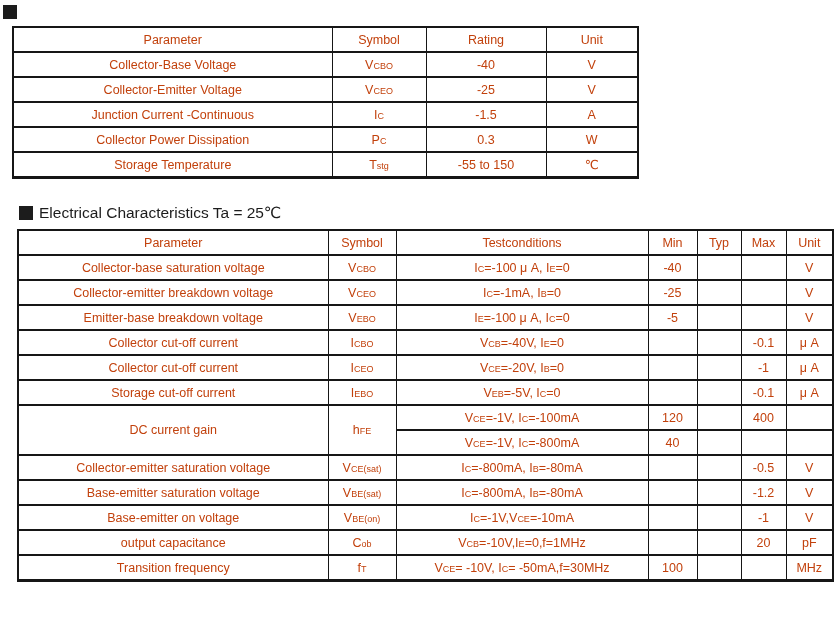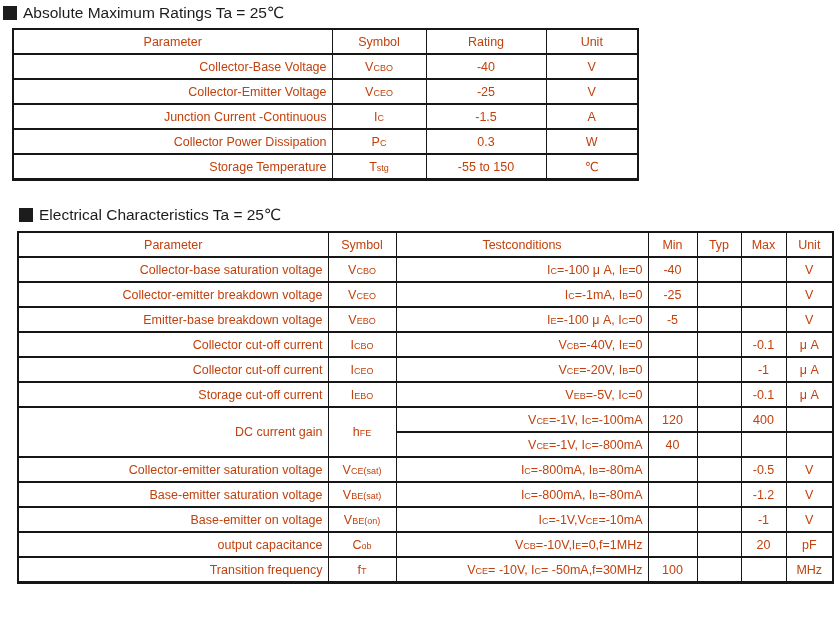--- a/index.html
+++ b/index.html
@@ -9,35 +9,34 @@
   .section-title{display:flex;align-items:center;font-size:15.5px;line-height:16px;}
   .section-title .sq{width:14px;height:14px;background:#1c1c1c;display:inline-block;margin-right:6px;flex:0 0 auto;}
   #title1{padding-top:5px;padding-left:3px;}
   #title2{padding-top:26px;padding-left:19px;}
 
   table{border-collapse:collapse;table-layout:fixed;font-size:12.5px;color:#c2410c;}
   td,th{border:1px solid #161616;border-top-width:2px;border-bottom-width:2px;
         height:23px;padding:0 5px;text-align:center;vertical-align:middle;
         overflow:hidden;white-space:nowrap;font-weight:400;}
   table{border:2px solid #161616;border-bottom-width:3px;}
-  td.l{text-align:right;}
+  td.l{text-align:center;}
   tr.sub td{border-top-width:1px;}
   .sb{font-size:9px;}
 
   #table1{margin:7px 0 0 12px;width:625px;}
   #table2{margin:8px 0 0 17px;width:815px;}
 </style>
 </head>
 <body>
 
 <div class="page">
 
   <div class="section-title" id="title1">
     <span class="sq"></span>
-    <span>Absolute Maximum Ratings Ta = 25℃</span>
   </div>
 
   <table id="table1">
     <colgroup>
         <col style="width:319px">
         <col style="width:94px">
         <col style="width:120px">
         <col style="width:92px">
       </colgroup>
     <thead>

